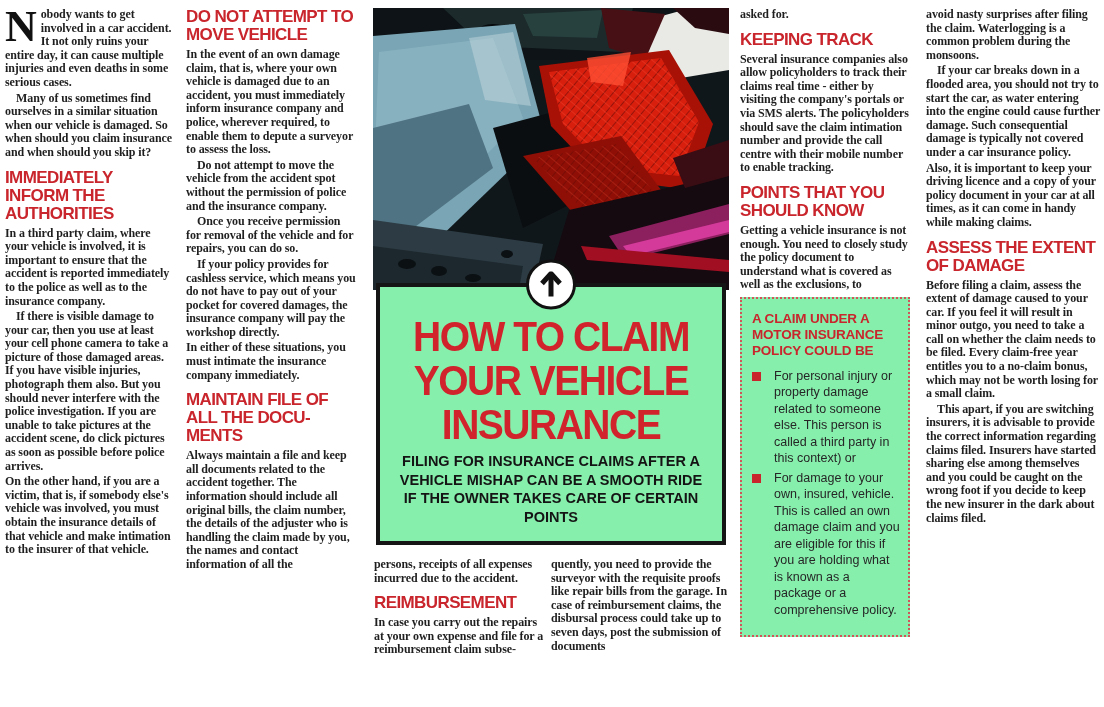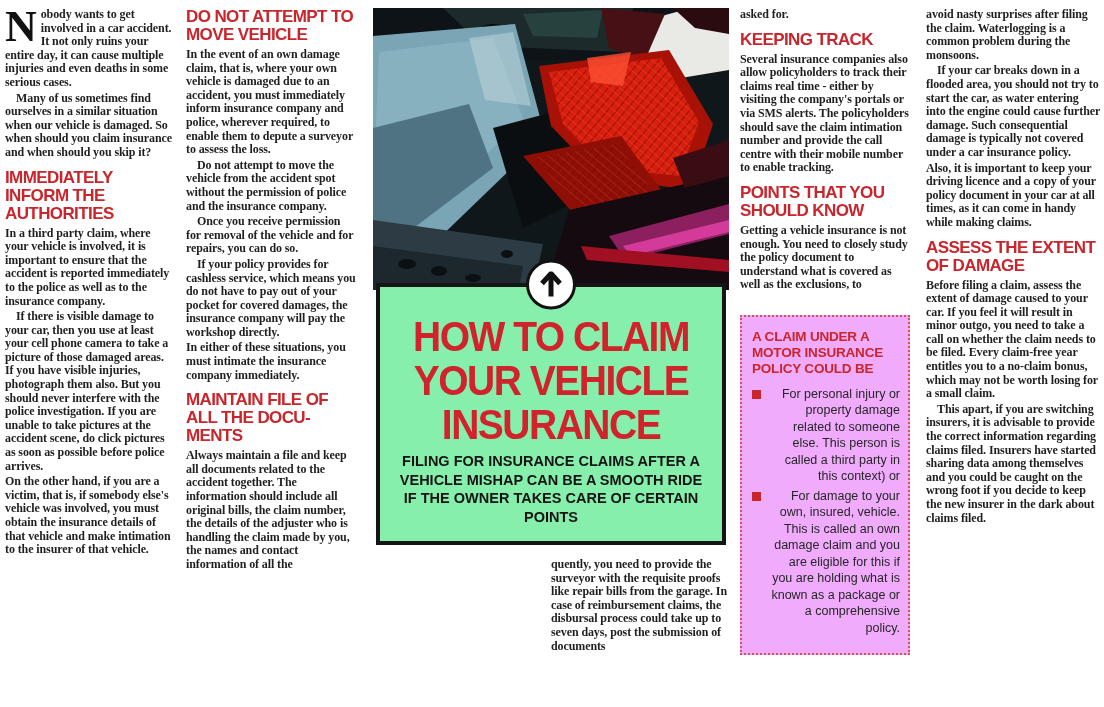--- a/index.html
+++ b/index.html
@@ -37,26 +37,26 @@
              margin:32px 2px 10px 2px;transform:scaleY(1.08);}
   .box-sub{font-family:"Liberation Sans",sans-serif;font-weight:bold;font-size:14.5px;
            line-height:18.5px;color:#141414;text-align:center;margin:8px 12px;}
 
   
   .mini{position:absolute;top:558px;}
   #mini1{left:3px;width:172px;}
   #mini2{left:180px;width:178px;}
 
   
-  .infobox{background:#f0abfc;border:2px dotted #d2545b;margin-top:23px;
+  .infobox{background:#86efac;border:2px dotted #d2545b;margin-top:5px;
            padding:12px 8px 14px 10px;}
   .infobox h3{font-family:"Liberation Sans",sans-serif;font-weight:bold;font-size:13.5px;
               line-height:16px;color:#c9252c;margin:0 0 9px 0;letter-spacing:-0.2px;}
-  .bullet{display:flex;gap:7px;font-family:"Liberation Sans",sans-serif;font-size:12.5px;
-          line-height:16.5px;color:#262626;margin-bottom:3px;text-align:right;}
+  .bullet{display:flex;gap:13px;font-family:"Liberation Sans",sans-serif;font-size:12.5px;
+          line-height:16.5px;color:#262626;margin-bottom:3px;}
   .sq{width:9px;height:9px;background:#c9252c;margin-top:4px;flex:none;}
 </style>
 </head>
 <body>
 
 <div class="page">
 
   <div class="col" id="col1">
     <p class="body"><span class="dropcap">N</span><span>obody wants to get involved in a car accident. It not only ruins your entire day, it can cause multiple injuries and even deaths in some serious cases.</span></p>
     <p class="body indent">Many of us sometimes find ourselves in a similar situation when our vehicle is damaged. So when should you claim insurance and when should you skip it?</p>
@@ -131,20 +131,25 @@
       <div class="arrow-circle">
         <svg width="24" height="26" viewBox="0 0 24 26">
           <path d="M12 25 L12 5" stroke="#111" stroke-width="5" fill="none"></path>
           <path d="M3 12 L12 2 L21 12" stroke="#111" stroke-width="5" fill="none"></path>
         </svg>
       </div>
       <div class="box-title">HOW TO CLAIM YOUR VEHICLE INSURANCE</div>
       <div class="box-sub">FILING FOR INSURANCE CLAIMS AFTER A VEHICLE MISHAP CAN BE A SMOOTH RIDE IF THE OWNER TAKES CARE OF CERTAIN POINTS</div>
     </div>
 
+    <div class="mini" id="mini1">
+      <p class="body">persons, receipts of all expenses incurred due to the accident.</p>
+      <h2 class="head">REIMBURSEMENT</h2>
+      <p class="body">In case you carry out the repairs at your own expense and file for a reimbursement claim subse-</p>
+    </div>
     <div class="mini" id="mini2">
       <p class="body">quently, you need to provide the surveyor with the requisite proofs like repair bills from the garage. In case of reimbursement claims, the disbursal process could take up to seven days, post the submission of documents</p>
     </div>
   </div>
 
   <div class="col" id="col4">
     <p class="body">asked for.</p>
     <h2 class="head">KEEPING TRACK</h2>
     <p class="body">Several insurance companies also allow policyholders to track their claims real time - either by visiting the company's portals or via SMS alerts. The policyholders should save the claim intimation number and provide the call centre with their mobile number to enable tracking.</p>
     <h2 class="head">POINTS THAT YOU SHOULD KNOW</h2>
@@ -162,16 +167,16 @@
       </div>
     </div>
   </div>
 
   <div class="col" id="col5">
     <p class="body">avoid nasty surprises after filing the claim.  Waterlogging is a common problem during the monsoons.</p>
     <p class="body indent">If your car breaks down in a flooded area, you should not try to start the car, as water entering into the engine could cause further damage. Such consequential damage is typically not covered under a car insurance policy.</p>
     <p class="body">Also, it is important to keep your driving licence and a copy of your policy document in your car at all times, as it can come in handy while making claims.</p>
     <h2 class="head">ASSESS THE EXTENT OF DAMAGE</h2>
     <p class="body">Before filing a claim, assess the extent of damage caused to your car. If you feel it will result in minor outgo, you need to take a call on whether the claim needs to be filed. Every claim-free year entitles you to a no-claim bonus, which may not be worth losing for a small claim.</p>
-    <p class="body indent">This apart, if you are switching insurers, it is advisable to provide the correct information regarding claims filed. Insurers have started sharing data among themselves and you could be caught on the wrong foot if you decide to keep the new insurer in the dark about claims filed.</p>
+    <p class="body indent">This apart, if you are switching insurers, it is advisable to provide the correct information regarding claims filed. Insurers have started sharing else among themselves and you could be caught on the wrong foot if you decide to keep the new insurer in the dark about claims filed.</p>
   </div>
 
 </div>
 
 </body></html>

